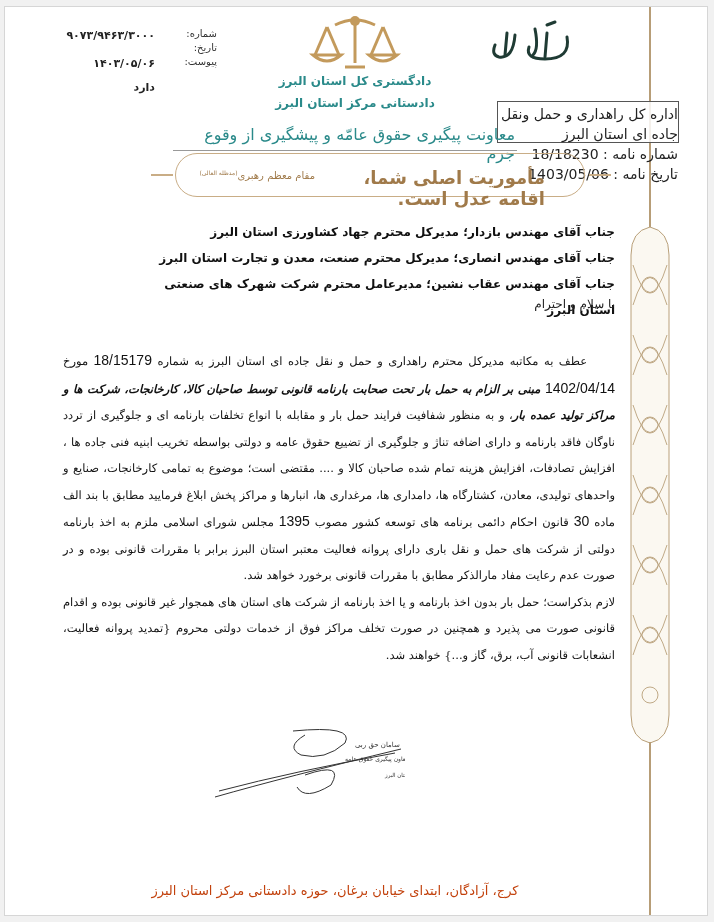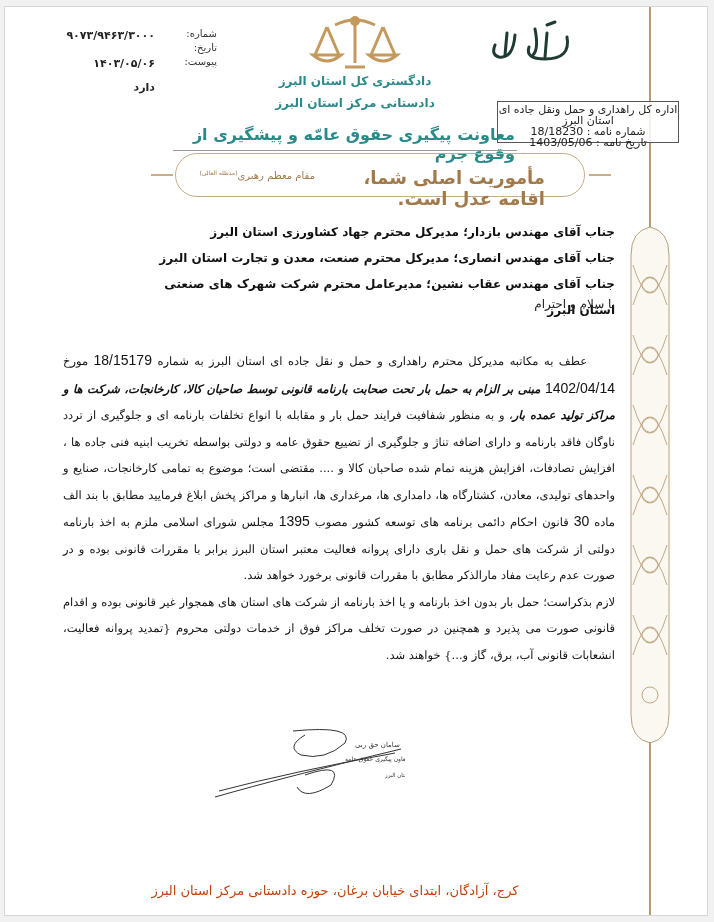--- a/index.html
+++ b/index.html
@@ -19,26 +19,26 @@
   .org1, .org2 { position: absolute; left: 270px; width: 160px; text-align: center; color: #2a8a8a; font-weight: bold; font-size: 12px; direction: rtl; }
   .org1 { top: 67px; }
   .org2 { top: 89px; }
   .bismillah { position: absolute; left: 480px; top: 12px; width: 90px; height: 50px; }
   .vline-top { position: absolute; left: 644px; top: 0; width: 2px; height: 222px; background: #b79d77; }
   .vline-bottom { position: absolute; left: 644px; top: 735px; width: 2px; height: 175px; background: #b79d77; }
   .ornament { position: absolute; left: 620px; top: 218px; width: 50px; height: 520px; }
   .stamp {
     position: absolute; left: 492px; top: 94px; width: 182px; height: 42px;
     border: 1px solid #555; background: rgba(255,255,255,0.85);
-    font-size: 11px; color: #222; direction: rtl; text-align: center; line-height: 11px; padding-top: 2px;
+    font-size: 14px; color: #222; direction: rtl; line-height: 20px; padding-top: 2px;
   }
   .stamp .ltr { direction: ltr; unicode-bidi: embed; }
   .dept-title {
     position: absolute; left: 170px; top: 118px; width: 340px; text-align: right;
-    color: #2a8a8a; font-weight: bold; font-size: 16px; direction: rtl;
+    color: #2a8a8a; font-weight: normal; font-size: 16px; direction: rtl;
   }
   .dept-underline { position: absolute; left: 168px; top: 143px; width: 344px; height: 1px; background: #999; }
   .banner {
     position: absolute; left: 170px; top: 146px; width: 410px; height: 44px;
     border: 1.5px solid #c9ad86; border-radius: 22px;
   }
   .banner-dash-l, .banner-dash-r { position: absolute; top: 167px; width: 22px; height: 1.5px; background: #c9ad86; }
   .banner-dash-l { left: 146px; }
   .banner-dash-r { left: 584px; }
   .motto { position: absolute; left: 320px; top: 160px; width: 220px; text-align: right; color: #a07a4a; font-size: 18px; font-weight: bold; direction: rtl; }

